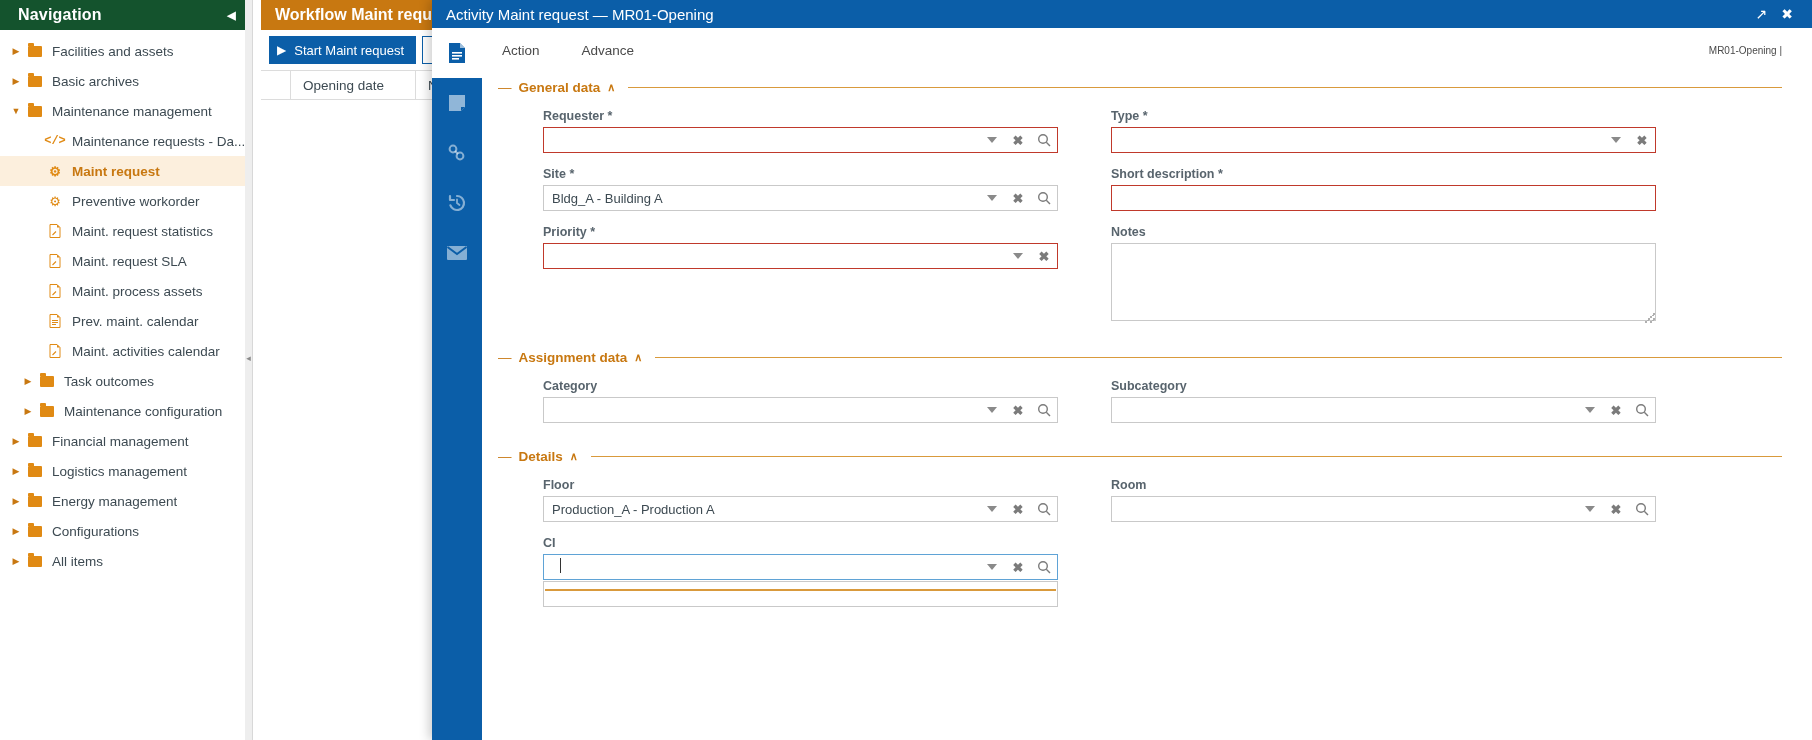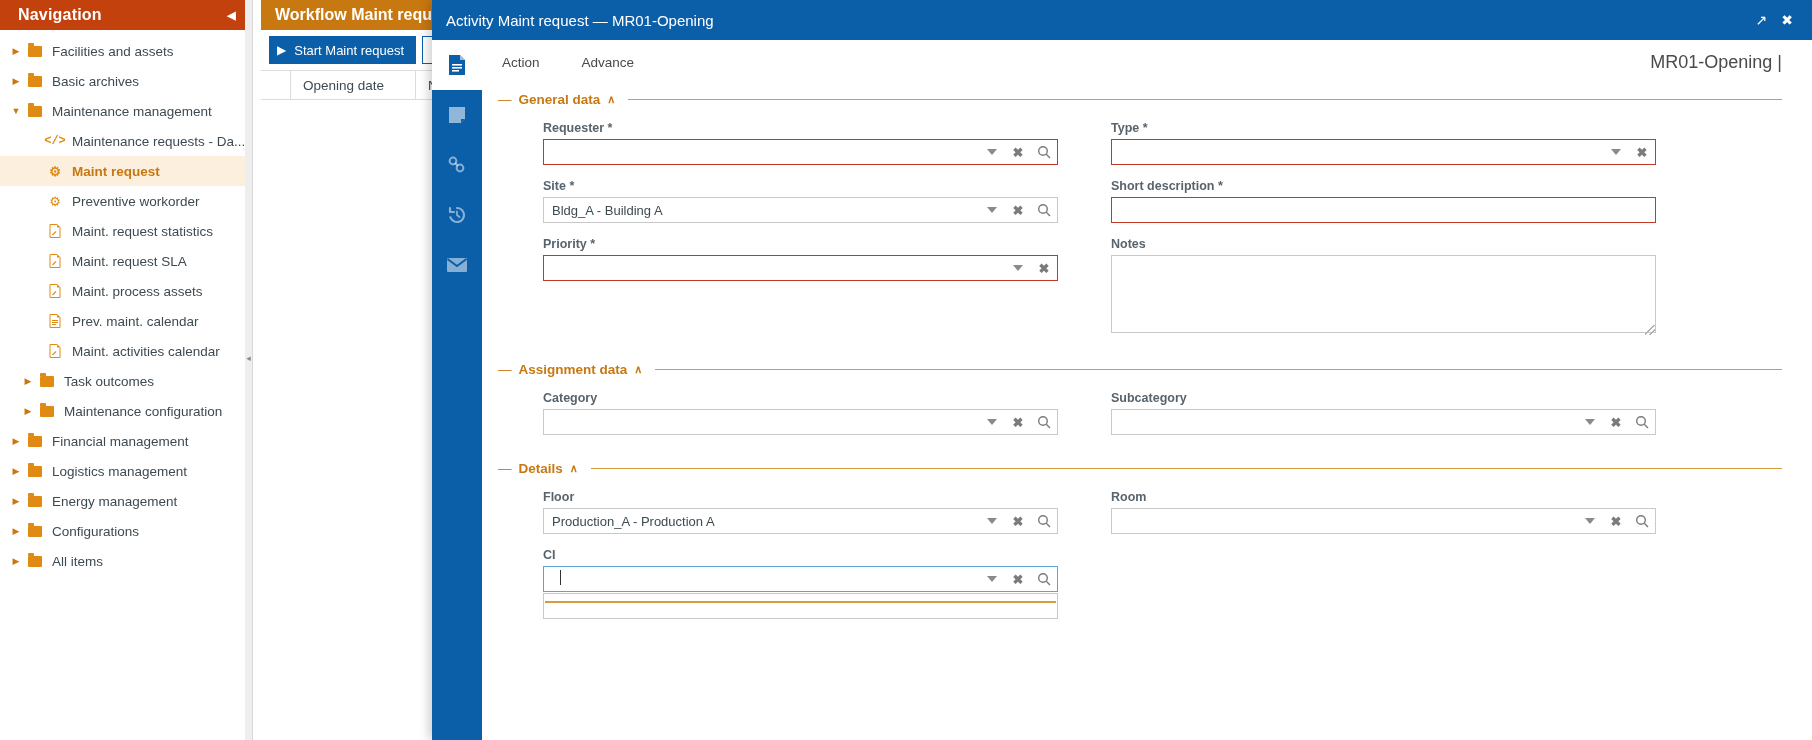--- a/index.html
+++ b/index.html
@@ -18,21 +18,21 @@
 
   
   .nav-panel {
     position: absolute; left: 0; top: 0;
     width: 253px; height: 740px;
     background: #ffffff;
     border-right: 1px solid #d8d8d8;
   }
   .nav-header {
     height: 30px;
-    background: #c2410c;
+    background: #14532d;
     color: #fff;
     display: flex; align-items: center;
     padding: 0 10px 0 18px;
     font-size: 16px; font-weight: bold;
     letter-spacing: .2px;
   }
   .nav-header .title { flex: 1; }
   .nav-collapse { color: #fff; font-size: 11px; cursor: pointer; padding: 0 6px; }
   .nav-list { padding-top: 6px; }
   .nav-item {
@@ -115,21 +115,21 @@
   .wf-body { background: #fff; height: 640px; }
 
   
   .modal {
     position: absolute; left: 432px; top: 0;
     width: 1380px; height: 740px;
     background: #fff;
     box-shadow: -3px 0 10px rgba(0,0,0,.2);
   }
   .modal-title {
-    height: 40px; background: #0B5EA8; color: #fff;
+    height: 28px; background: #0B5EA8; color: #fff;
     display: flex; align-items: center; padding: 0 12px 0 14px;
     font-size: 15px; white-space: nowrap;
   }
   .modal-title .t { flex: 1; }
   .modal-title .ctl { padding: 0 7px; cursor: pointer; font-size: 14px; }
 
   .modal-body { position: relative; height: 712px; background: #fff; }
 
   .rail {
     position: absolute; left: 0; top: 0; width: 50px; height: 712px;
@@ -144,21 +144,21 @@
   .modal-content {
     position: absolute; left: 50px; top: 0; right: 0; bottom: 0;
     background: #fff; overflow: hidden;
   }
   .menubar {
     height: 44px; display: flex; align-items: center;
     padding: 1px 20px 0 20px; font-size: 13.5px; color: #4a4a4a;
   }
   .menubar .mi { margin-right: 42px; cursor: pointer; }
   .menubar .spacer { flex: 1; }
-  .menubar .crumb { color: #4a4a4a; font-size: 18px; padding-right: 10px; }
+  .menubar .crumb { color: #4a4a4a; font-size: 10px; padding-right: 10px; }
 
   .form { padding: 0 30px 0 16px; }
 
   .section-head {
     display: flex; align-items: center; gap: 7px;
     color: #C87811; font-weight: bold; font-size: 13.5px;
     margin: 6px 0 0 0;
   }
   .section-head .dash { color: #C87811; font-weight: normal; }
   .section-head .caret { font-size: 11px; cursor: pointer; }

